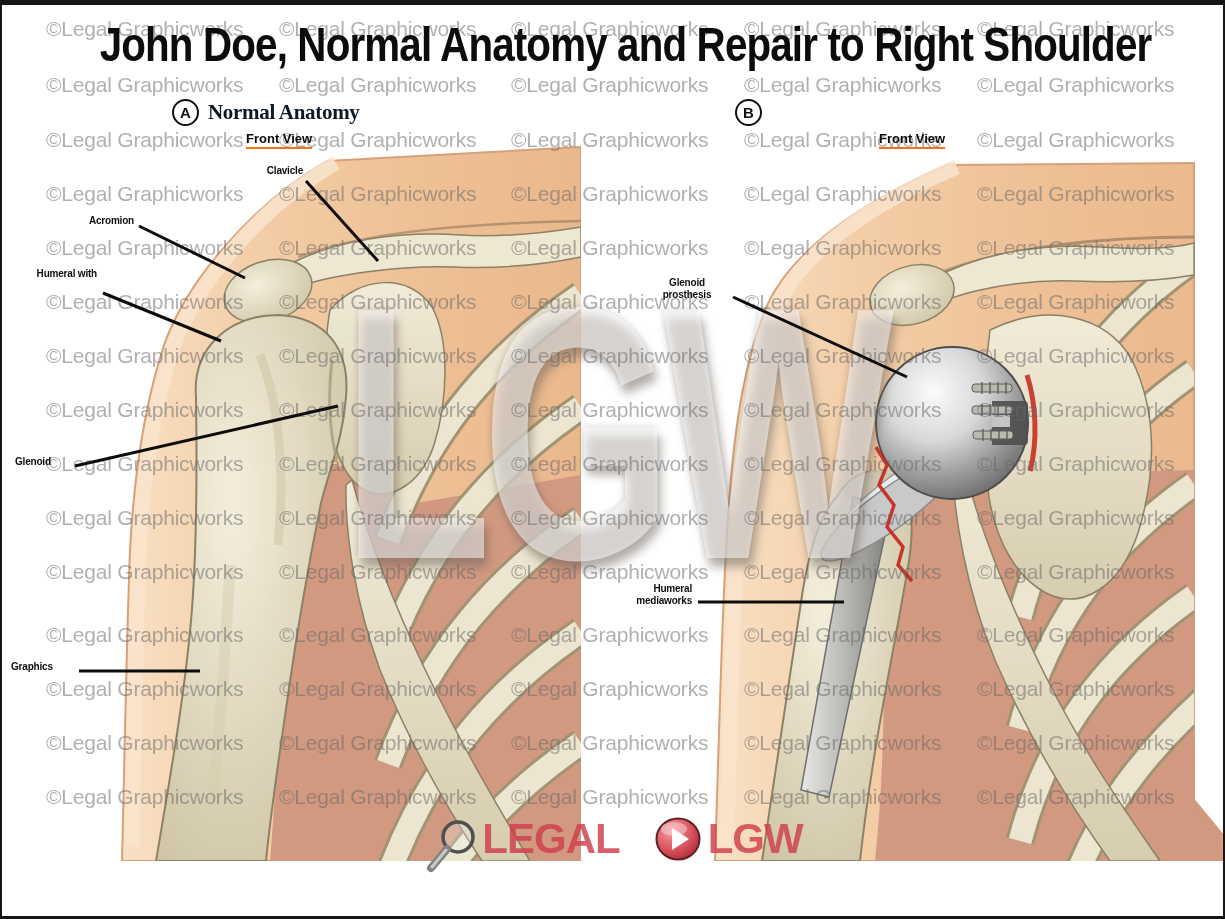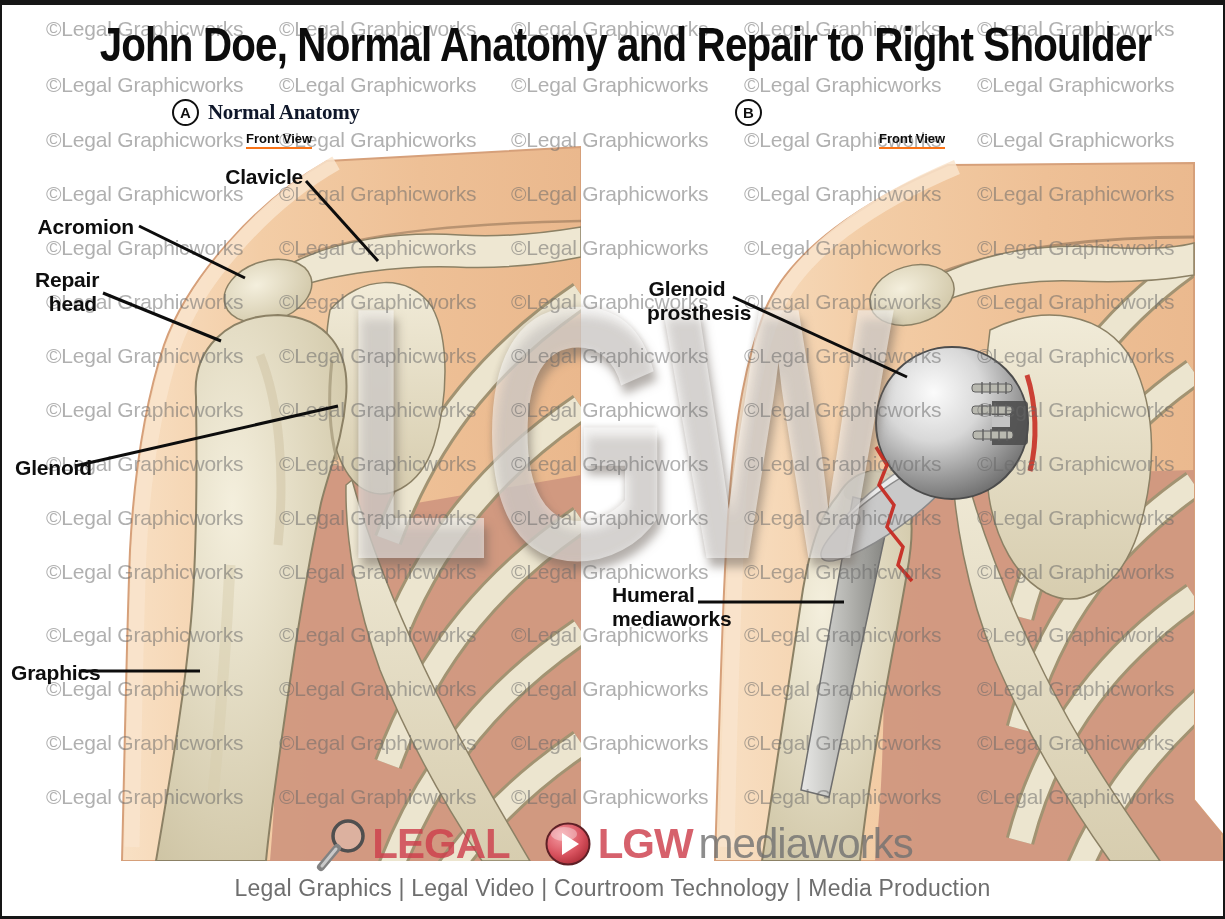--- a/index.html
+++ b/index.html
@@ -40,30 +40,30 @@
     color:rgba(255,255,255,0.52);
     text-shadow:5px 9px 12px rgba(105,95,88,0.50), -2px -2px 6px rgba(120,110,100,0.18);
     transform:scaleX(0.68); transform-origin:left top; pointer-events:none;
   }
   
   .art{position:absolute; z-index:10;}
   #art-a{left:28px; top:140px;}
   #art-b{left:688px; top:140px;}
   
   .callout{
-    position:absolute; z-index:41; font-size:21px; font-weight:700; color:#0e0e0e;
+    position:absolute; z-index:41; font-size:10px; font-weight:700; color:#0e0e0e;
     line-height:1.15; letter-spacing:-.2px;
   }
   .ra{text-align:right;}
   #leaders{position:absolute; inset:0; z-index:40; pointer-events:none;}
   #leaders line{stroke:#0d0d0d; stroke-width:3;}
   
   .logo-band{
     position:absolute; left:0; top:810px; width:100%; height:58px; z-index:50;
-    display:flex; align-items:center; justify-content:center; gap:6px;
+    display:flex; align-items:flex-start; justify-content:center; gap:6px;
   }
   .logo-accent{font-size:42px; font-weight:700; letter-spacing:-1px; color:rgba(205,62,76,0.82);}
   .logo-rest{font-size:42px; font-weight:400; letter-spacing:-1px; color:rgba(112,112,112,0.80);}
   .logo-gap{width:22px;}
   .tagline{
     position:absolute; left:0; top:870px; width:100%; text-align:center; z-index:50;
     font-size:23px; font-weight:400; color:#6e6e6e; letter-spacing:.2px;
   }
 </style>
 </head>
@@ -315,21 +315,21 @@
     <div class="panel-heading">Normal Anatomy</div>
   </div>
   <div class="panel-header" style="left:733px;">
     <div class="badge">B</div>
   </div>
   <div class="view-label" style="left:244px;">Front View</div>
   <div class="view-label" style="left:877px;">Front View</div>
 
   <div class="callout ra" style="left:201px; top:160px; width:100px;">Clavicle</div>
   <div class="callout ra" style="left:32px; top:210px; width:100px;">Acromion</div>
-  <div class="callout ra" style="left:33px; top:263px; width:62px;">Repair head</div>
+  <div class="callout ra" style="left:33px; top:263px; width:62px;">Humeral with</div>
   <div class="callout" style="left:13px; top:451px;">Glenoid</div>
   <div class="callout" style="left:9px; top:656px;">Graphics</div>
 
   <div class="callout ra" style="left:645px; top:272px; width:80px;text-align:center;">Glenoid prosthesis</div>
   <div class="callout ra" style="left:610px; top:578px; width:80px;">Humeral mediaworks</div>
 
   <div class="logo-band">
     <svg width="58" height="60" viewBox="0 0 58 60" style="margin-right:-4px;">
       <circle cx="36" cy="22" r="15" fill="rgba(250,250,250,0.25)" stroke="#4f4f4f" stroke-width="3.5"></circle>
       <line x1="25" y1="34" x2="9" y2="53" stroke="#828282" stroke-width="8" stroke-linecap="round"></line>
@@ -343,17 +343,15 @@
           <stop offset="0" stop-color="#f59aa1"></stop>
             <stop offset="0.6" stop-color="#d8525e"></stop>
           <stop offset="1" stop-color="#a82833"></stop>
         </radialGradient>
       </defs>
       <ellipse cx="24" cy="24" rx="21.5" ry="20.5" fill="url(#playG)" stroke="#5e2026" stroke-width="2"></ellipse>
       <ellipse cx="20" cy="14" rx="13" ry="7" fill="rgba(255,255,255,0.35)"></ellipse>
       <polygon points="18,13 35,24 18,35" fill="#ffffff"></polygon>
     </svg>
     <span class="logo-accent">LGW</span>
-    <span class="logo-rest">mediaworks</span>
   </div>
-  <div class="tagline">Legal Graphics | Legal Video | Courtroom Technology | Media Production</div>
 
 </div>
 
 </body></html>

